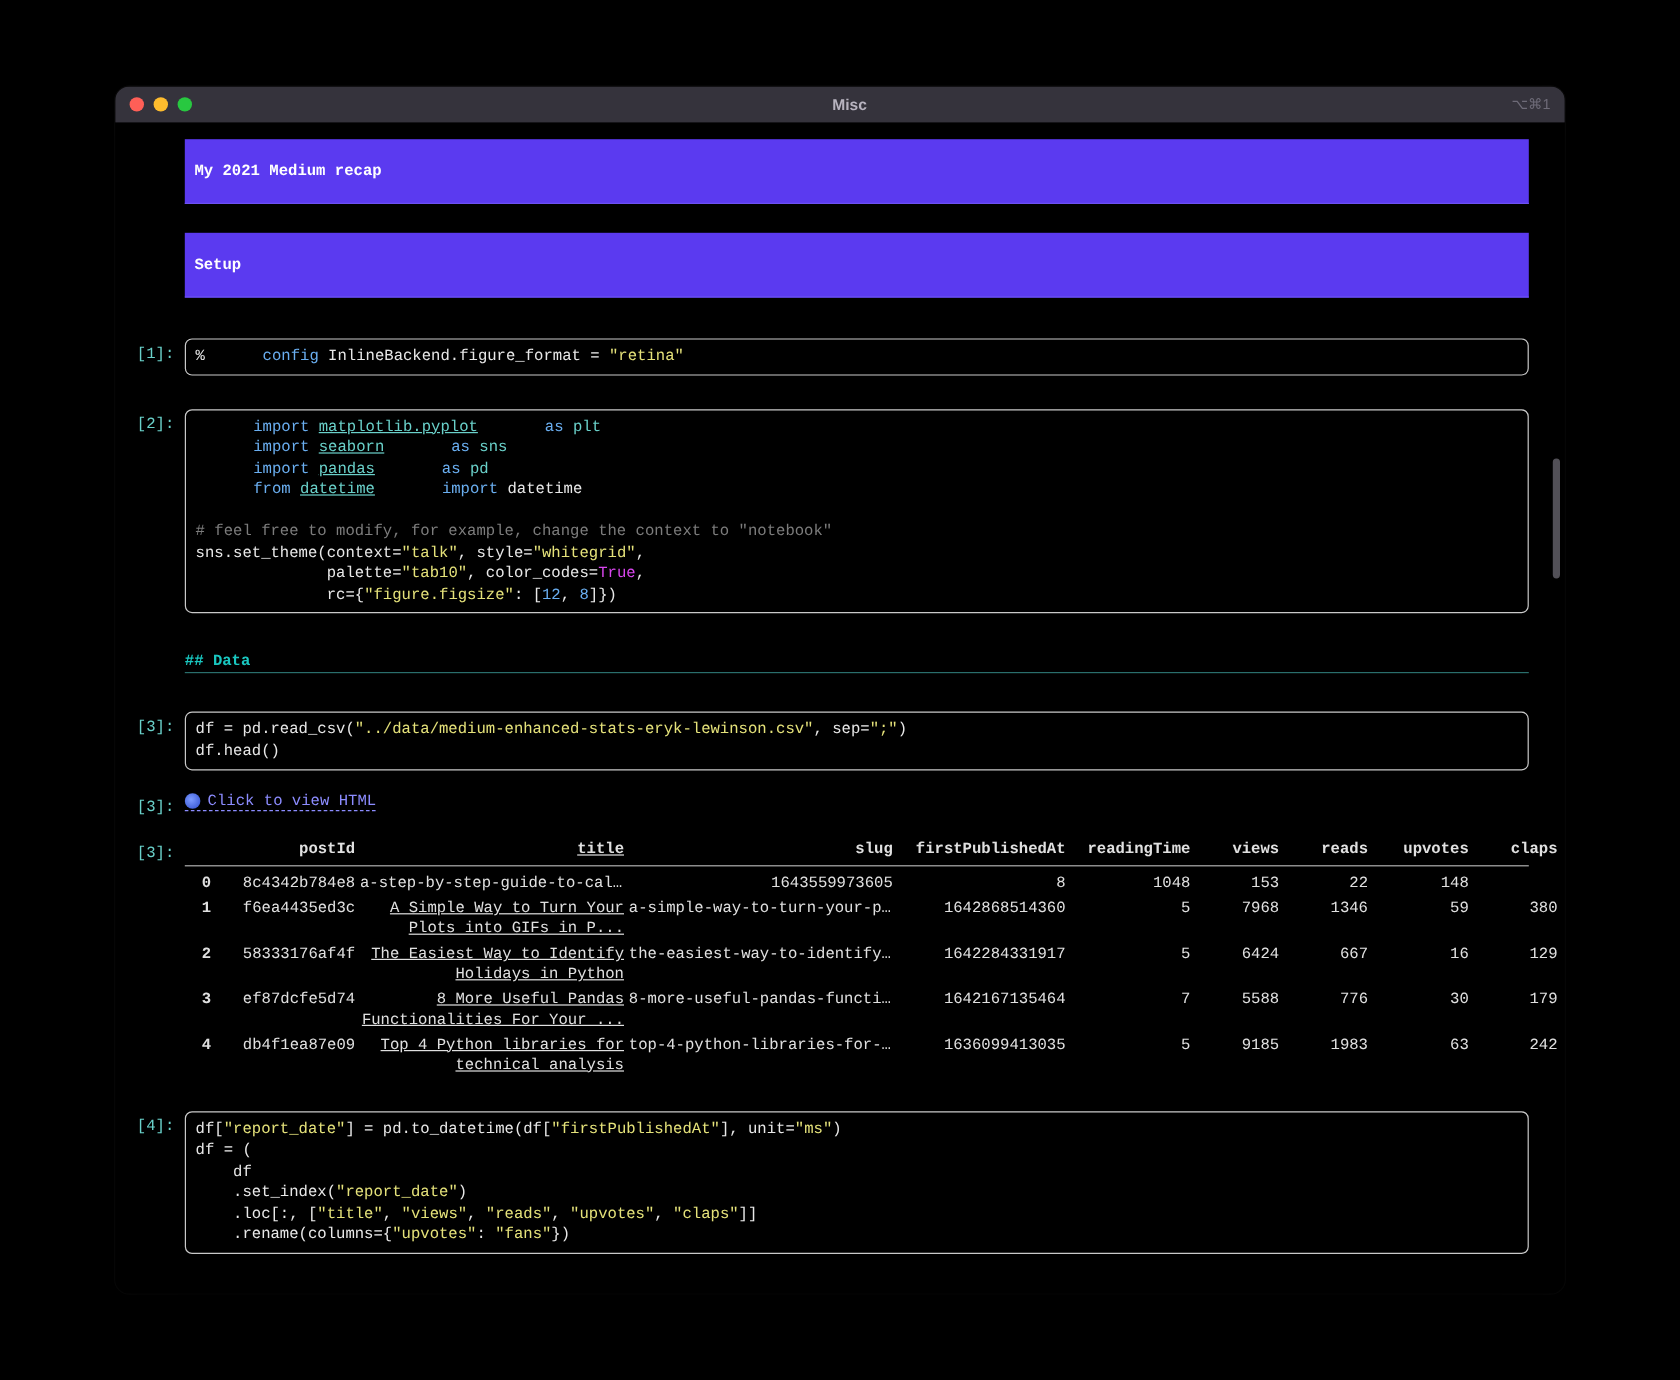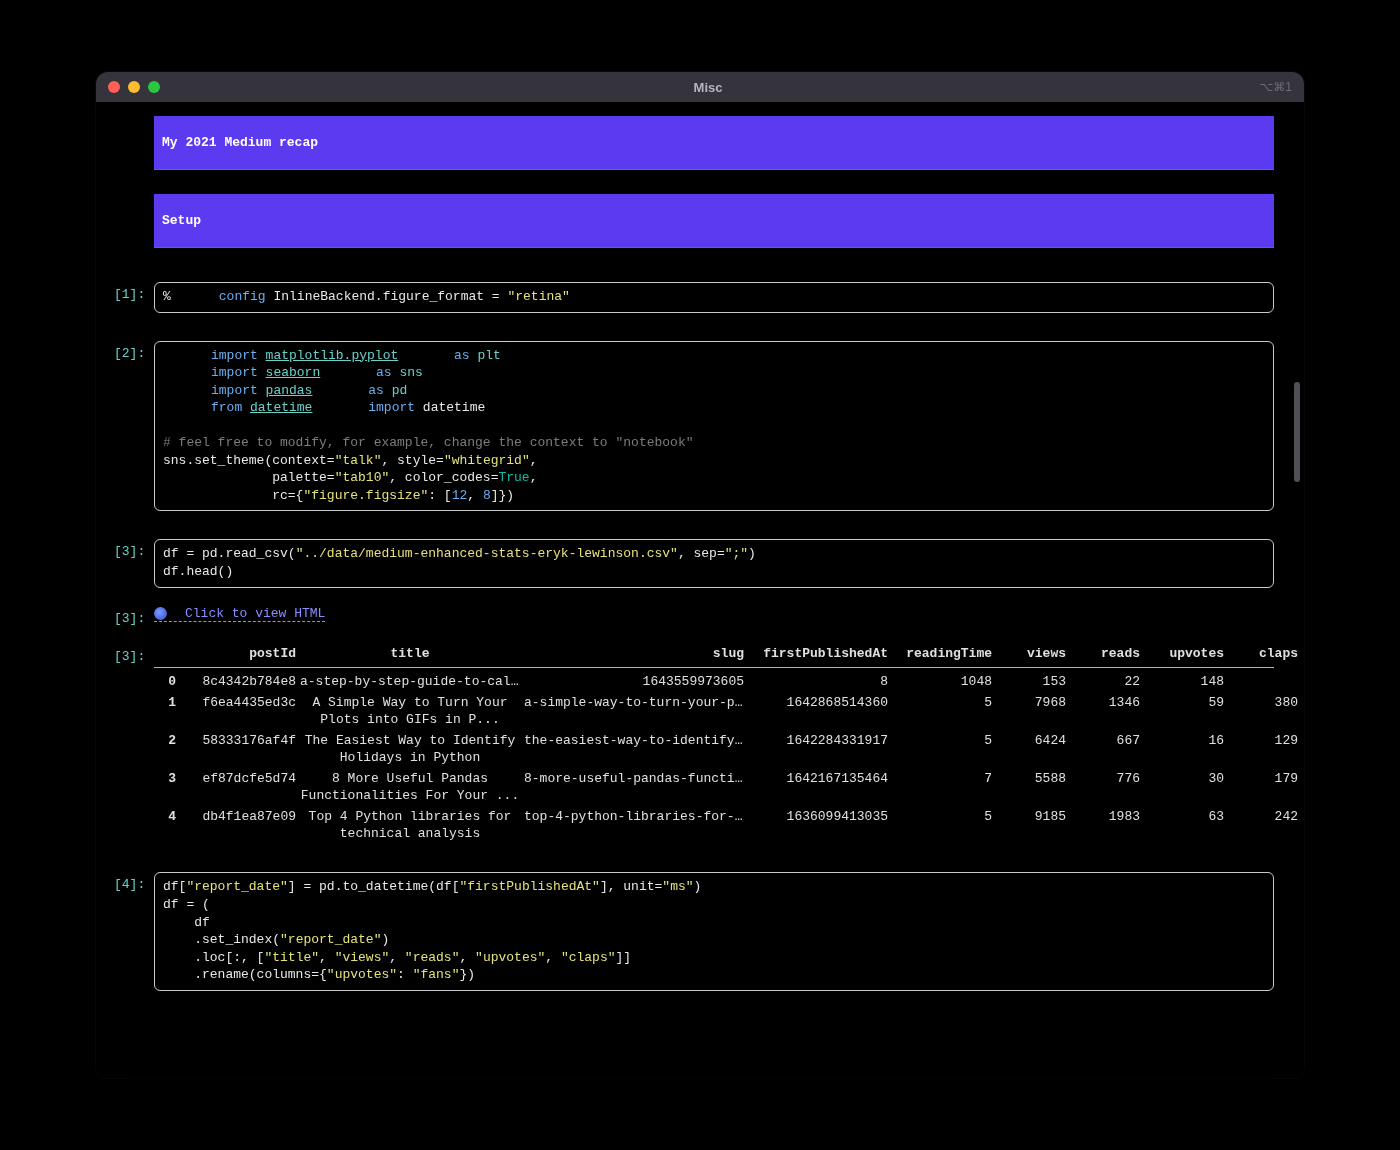--- a/index.html
+++ b/index.html
@@ -91,48 +91,48 @@
     border-radius: 6px;
     padding: 5px 8px 6px;
     line-height: 1.35;
   }
   .codeblock { white-space: pre; color: #e8e8e8; }
   .c-kw     { color: #6aaef0; margin-left: 48px; }
   .c-mod    { color: #6ad1ca; text-decoration: underline; }
   .c-alias  { color: #6ad1ca; }
   .c-str    { color: #e5e27a; }
   .c-num    { color: #6aaef0; }
-  .c-bool   { color: #14b8a6; }
+  .c-bool   { color: #d946ef; }
   .c-cmt    { color: #7c7c7c; }
   .c-white  { color: #e8e8e8; }
   .subhead {
     color: #19c7c0;
     font-weight: bold;
     padding: 4px 0 2px;
     margin-bottom: 4px;
     border-bottom: 1px solid #2a6e6c;
   }
   .viewlink {
-    display: inline-flex; align-items: center; gap: 18px;
+    display: inline-flex; align-items: center; gap: 6px;
     color: #8c8cff; border-bottom: 1px dashed #8c8cff;
   }
   .globe { width:13px; height:13px; border-radius:50%;
     background: radial-gradient(circle at 40% 40%, #7c9bff, #2d4bcc);
     display:inline-block; flex-shrink:0; }
   .tbl { width: 100%; color: #e0e0e0; }
   .tbl .hdr, .tbl .trow {
     display: grid;
     grid-template-columns: 28px 110px 220px 220px 140px 100px 70px 70px 80px 70px;
     gap: 4px;
     align-items: start;
   }
   .tbl .hdr { font-weight: bold; padding-bottom: 3px; border-bottom: 1px solid #b0b0b0; margin-bottom: 4px; }
   .tbl .cell { overflow: hidden; text-overflow: ellipsis; white-space: nowrap; text-align: right; padding: 2px 0; line-height:1.3;}
   .tbl .cell.idx { font-weight: bold; text-align: right; padding-right: 6px;}
-  .tbl .cell.title { white-space: normal; text-align: center; }
+  .tbl .cell.title { white-space: normal; text-align: right; text-decoration: underline; }
   .mt-lg { margin-top: 28px; }
   .mt-md { margin-top: 14px; }
 </style>
 </head>
 <body>
 
 <div class="frame">
   <div class="titlebar">
     <div class="traffic">
       <div class="dot red"></div>
@@ -175,20 +175,26 @@
 <span class="c-kw">import </span><span class="c-mod">pandas</span><span class="c-kw"> as </span><span class="c-alias">pd</span>
 <span class="c-kw">from </span><span class="c-mod">datetime</span><span class="c-kw"> import </span><span class="c-white">datetime</span>
 
 <span class="c-cmt"># feel free to modify, for example, change the context to "notebook"</span>
 <span class="c-white">sns.set_theme(context=</span><span class="c-str">"talk"</span><span class="c-white">, style=</span><span class="c-str">"whitegrid"</span><span class="c-white">,</span>
 <span class="c-white">              palette=</span><span class="c-str">"tab10"</span><span class="c-white">, color_codes=</span><span class="c-bool">True</span><span class="c-white">,</span>
 <span class="c-white">              rc={</span><span class="c-str">"figure.figsize"</span><span class="c-white">: [</span><span class="c-num">12</span><span class="c-white">, </span><span class="c-num">8</span><span class="c-white">]})</span></div>
       </div>
     </div>
 
+    <div class="row mt-lg">
+      <div class="prompt"></div>
+      <div class="body">
+        <div class="subhead">## Data</div>
+      </div>
+    </div>
 
     <div class="row mt-lg">
       <div class="prompt">[3]:</div>
       <div class="body">
         <div class="box codeblock"><span class="c-white">df = pd.read_csv(</span><span class="c-str">"../data/medium-enhanced-stats-eryk-lewinson.csv"</span><span class="c-white">, sep=</span><span class="c-str">";"</span><span class="c-white">)</span>
 <span class="c-white">df.head()</span></div>
       </div>
     </div>
 
     <div class="row mt-md">

